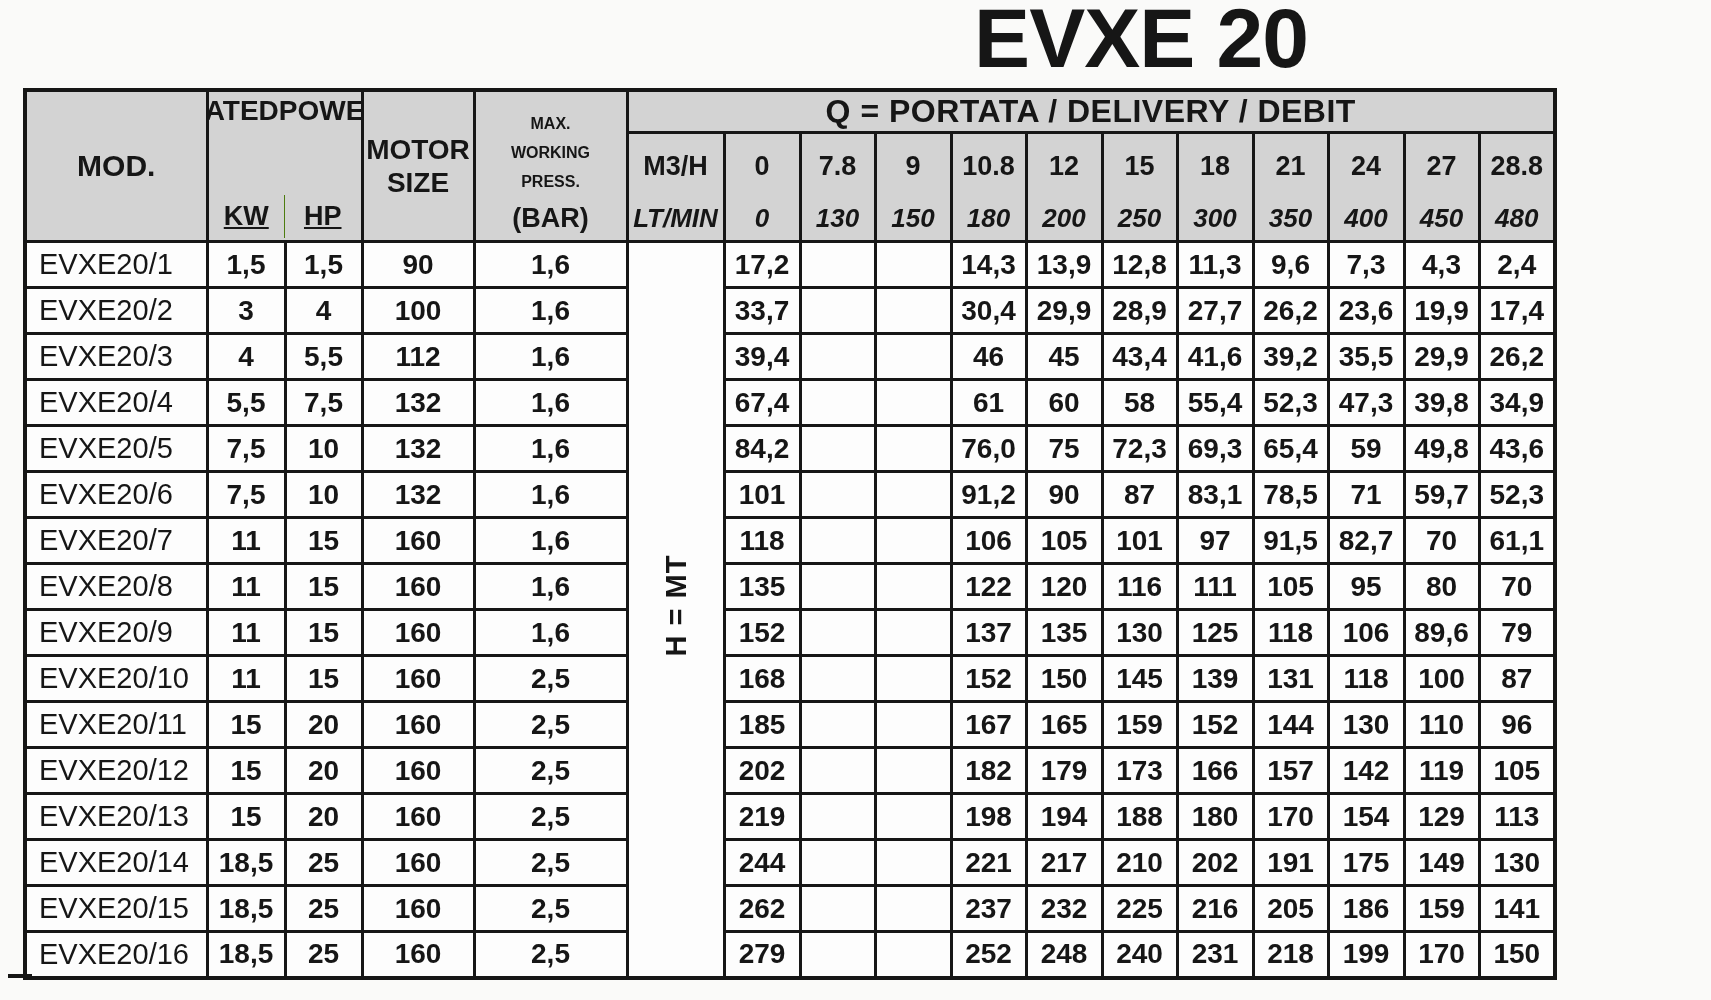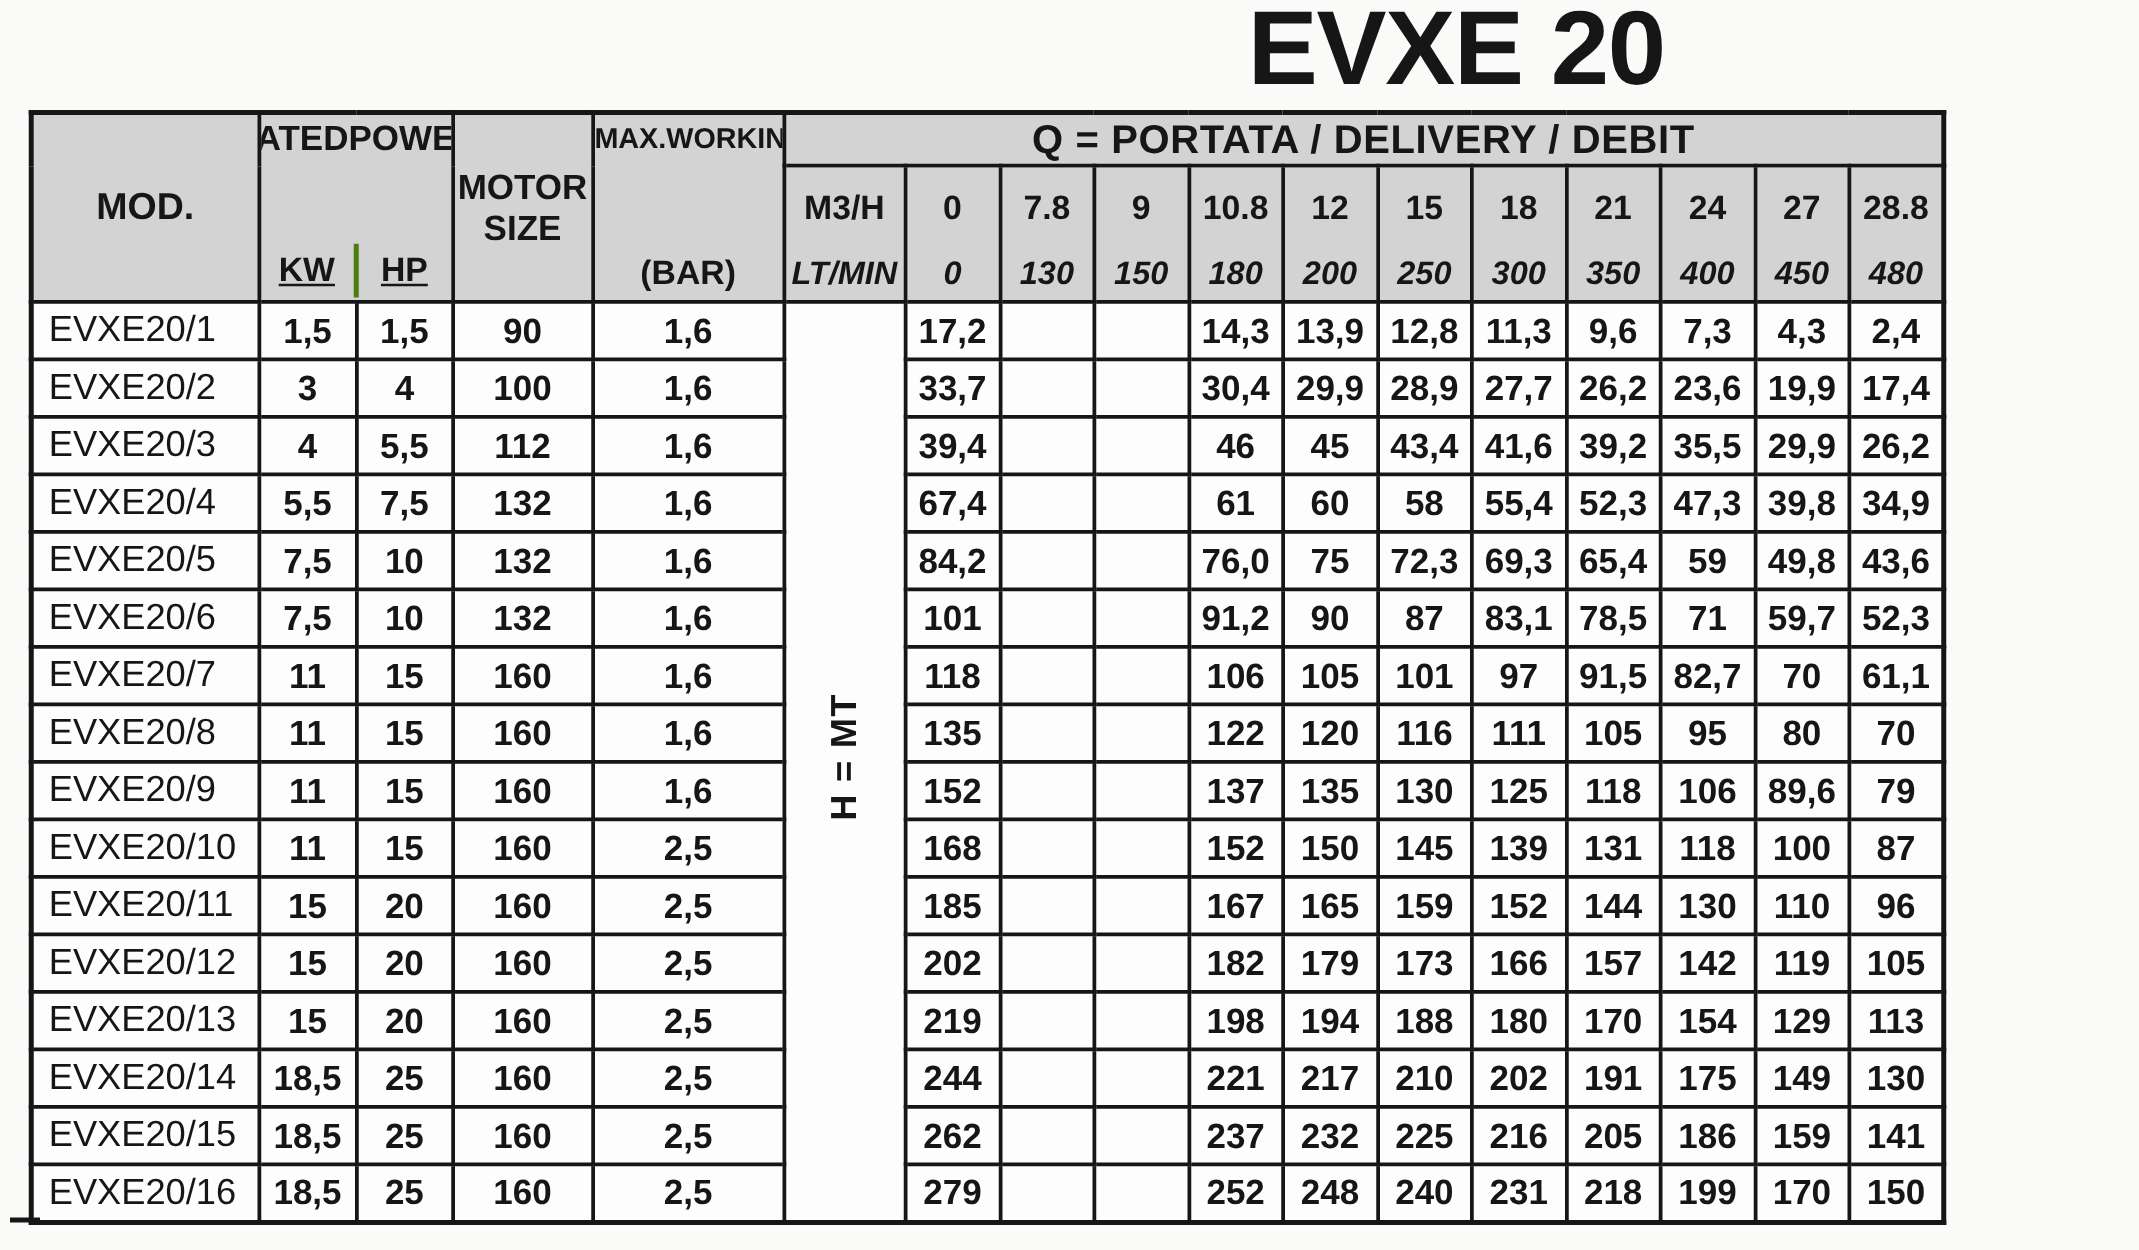--- a/index.html
+++ b/index.html
@@ -4,21 +4,21 @@
 <style>
   html,body{margin:0;padding:0;}
   body{
     width:1711px;height:1000px;
     background:#fafaf9;
     font-family:"Liberation Sans", sans-serif;
     overflow:hidden;
     position:relative;
     color:#161616;
   }
-  .page{position:relative;width:1468px;height:1000px;padding-left:24px;}
+  .page{position:relative;width:1468px;height:1000px;}
   .title{
     position:absolute;
     top:-10px;right:160px;
     font-size:84px;
     font-weight:bold;
     letter-spacing:-1px;
     white-space:nowrap;
   }
   table.spec{
     position:absolute;left:23px;top:88px;
@@ -38,23 +38,23 @@
   tr.r1{height:42px;}
   tr.r2{height:105px;}
   tbody tr{height:46px;}
   .hd{background:#d3d3d3;font-weight:bold;}
   .q-h{font-size:32px;letter-spacing:.5px;}
   .mod-h{font-size:30px;}
   .two-line{font-size:28px;line-height:33px;}
   .rp-top{height:101px;display:flex;flex-direction:row;justify-content:center;font-size:28px;line-height:33px;}
   .rp-bot{height:43px;display:flex;align-items:center;text-decoration:underline;}
   .rp-bot .half{flex:1;font-size:27px;}
-  .rp-bot .half.hp-half{border-left:4px solid #4d7c0f;height:100%;display:flex;align-items:center;justify-content:center;}
+  .rp-bot .half.hp-half{border-left:1px solid #4d7c0f;height:100%;display:flex;align-items:center;justify-content:center;}
   .rp-bot .half.kw-half{display:flex;align-items:center;justify-content:center;height:100%;}
-  .pr-top{height:100px;display:flex;flex-direction:row;font-size:23px;line-height:29px;padding-top:4px;}
+  .pr-top{height:100px;display:flex;flex-direction:column;justify-content:flex-end;font-size:16px;line-height:29px;padding-top:4px;}
   .pr-bot{height:44px;display:flex;align-items:center;justify-content:center;font-size:27px;text-align:right;}
   .u-top{height:62px;display:flex;align-items:center;justify-content:center;font-size:27px;}
   .u-bot{height:41px;display:flex;align-items:center;justify-content:center;font-size:26px;font-style:italic;}
   td.model{
     text-align:left;
     padding-left:12px;
     font-weight:normal;
     font-size:29px;
     background:#fdfdfd;
   }

